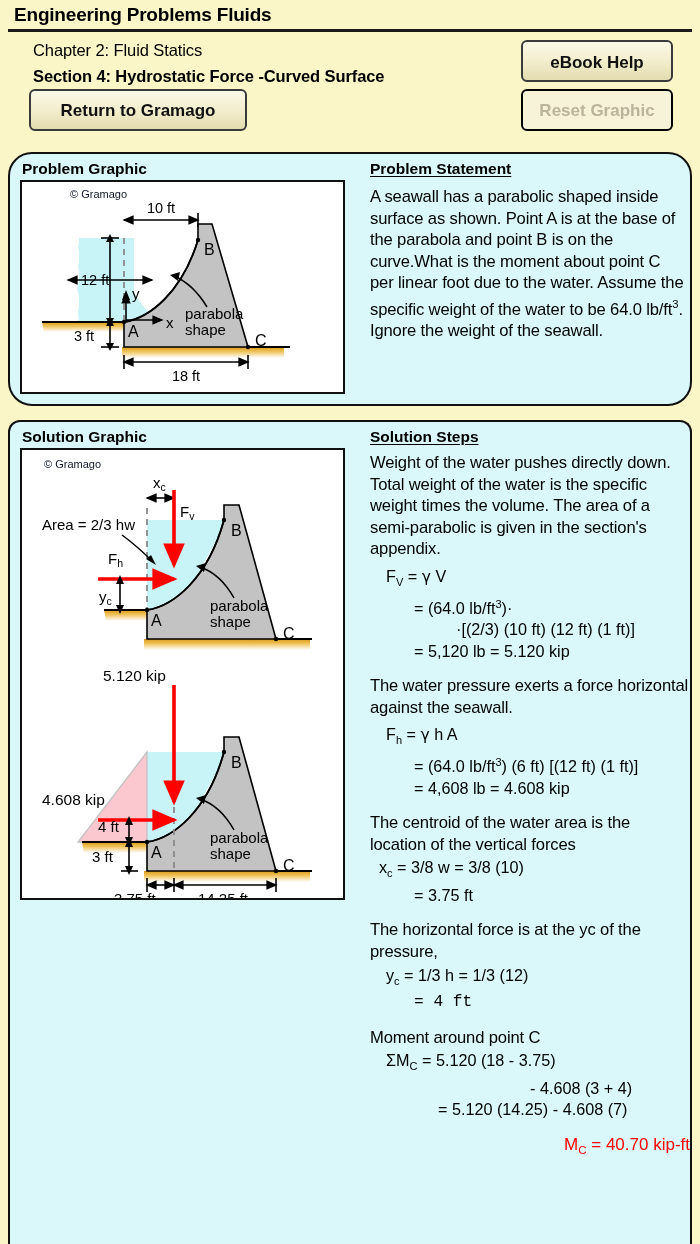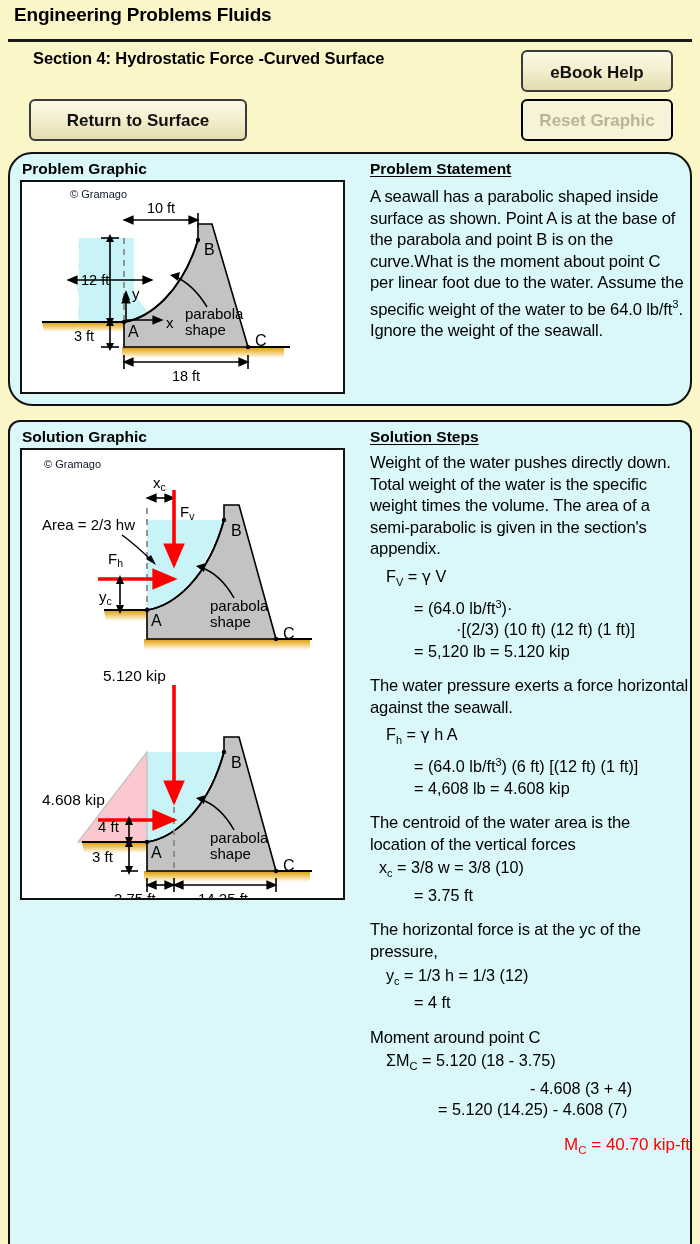--- a/index.html
+++ b/index.html
@@ -7,21 +7,21 @@
     width:700px;height:1244px;
     background:#FAF6C8;
     font-family:"Liberation Sans", sans-serif;
     color:#000;
     overflow:hidden;
     position:relative;
   }
   
   #app-title{
     font-size:19px;font-weight:bold;
-    padding:4px 0 13px 14px;
+    padding:4px 0 3px 14px;
     letter-spacing:-0.2px;
   }
   #title-rule{height:3px;background:#1a1a1a;margin:0 8px 0 8px;}
   #header-body{position:relative;height:103px;}
   .chapter-line{
     font-size:16.5px;
     padding-left:33px;
     letter-spacing:-0.1px;
   }
   #chapter-text{padding-top:9px;}
@@ -99,24 +99,25 @@
   .gk{font-family:"DejaVu Sans", sans-serif;font-size:0.96em;}
   .blk{margin-top:13px;}
 </style>
 </head>
 <body>
 
 <div id="app-title">Engineering Problems Fluids</div>
 <div id="title-rule"></div>
 
 <div id="header-body">
+  <div class="chapter-line" id="chapter-text">Chapter 2: Fluid Statics</div>
   <div class="chapter-line" id="section-text">Section 4: Hydrostatic Force -Curved Surface</div>
 
   <div class="btn" id="ebook-help-button">eBook Help</div>
-  <div class="btn" id="return-to-problems-button">Return to Surface</div>
+  <div class="btn" id="return-to-problems-button">Return to Gramago</div>
   <div class="btn" id="reset-graphic-button">Reset Graphic</div>
 </div>
 
 <div class="panel" id="problem-panel">
 
   <div class="panel-heading" style="left:12px;top:6px;">Problem Graphic</div>
 
   <div class="graphic-box" id="problem-graphic" style="left:10px;top:26px;width:325px;height:214px;">
     <svg width="321" height="207" viewBox="0 0 321 207">
       <defs>
@@ -360,21 +361,21 @@
       <span>= 3/8 w = 3/8 (10)</span>
     </div>
     <div class="eq" style="margin-left:44px;">= 3.75 ft</div>
 
     <div class="prose blk" style="position:static;">The horizontal force is at the yc of the pressure,</div>
 
     <div class="eq" style="margin-top:2px;margin-left:16px;">
       <span>y</span><sub>c</sub>
       <span>= 1/3 h = 1/3 (12)</span>
     </div>
-    <div class="eq" style="margin-left:44px;">= 4 ft</div>
+    <div class="eq" style="margin-left:44px;font-family:Liberation Mono, monospace;">= 4 ft</div>
 
     <div class="prose blk" style="position:static;">Moment around point C</div>
 
     <div class="eq" style="margin-top:2px;margin-left:16px;">
       <span>ΣM</span><sub>C</sub>
       <span>= 5.120 (18 - 3.75)</span>
     </div>
     <div class="eq" style="margin-left:160px;">- 4.608 (3 + 4)</div>
     <div class="eq" style="margin-left:68px;">= 5.120 (14.25) - 4.608 (7)</div>
 

